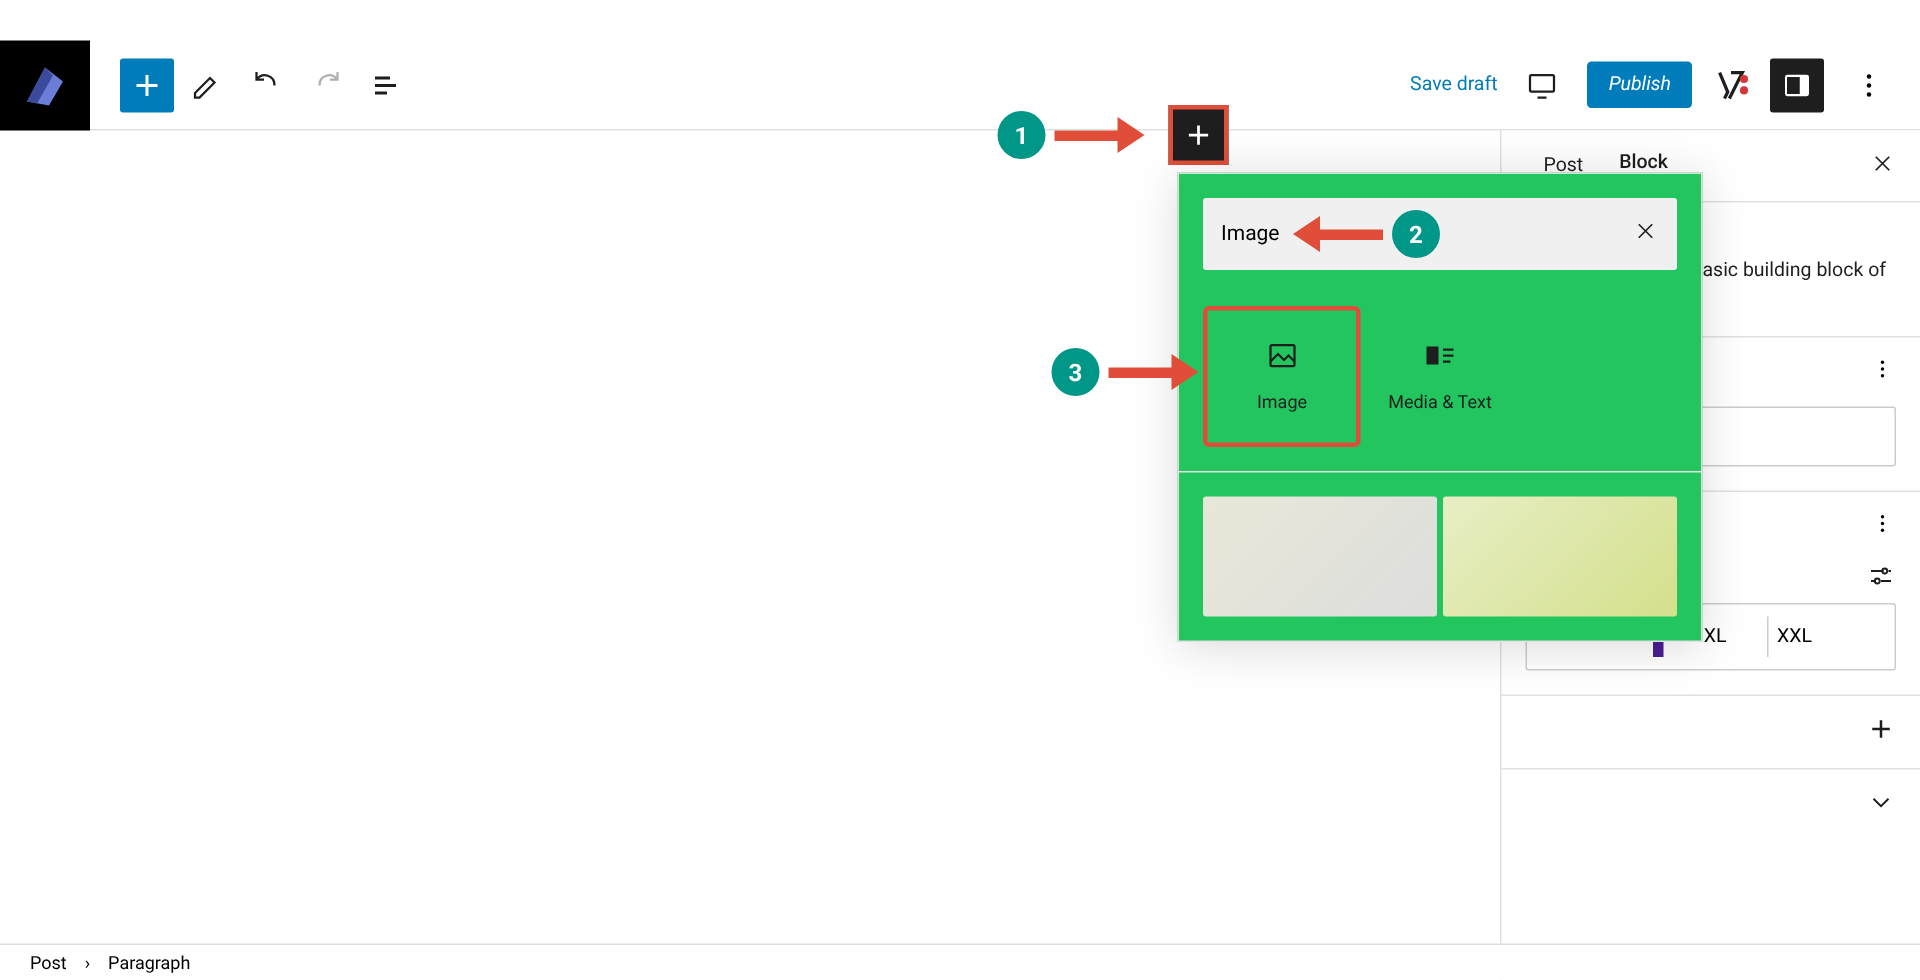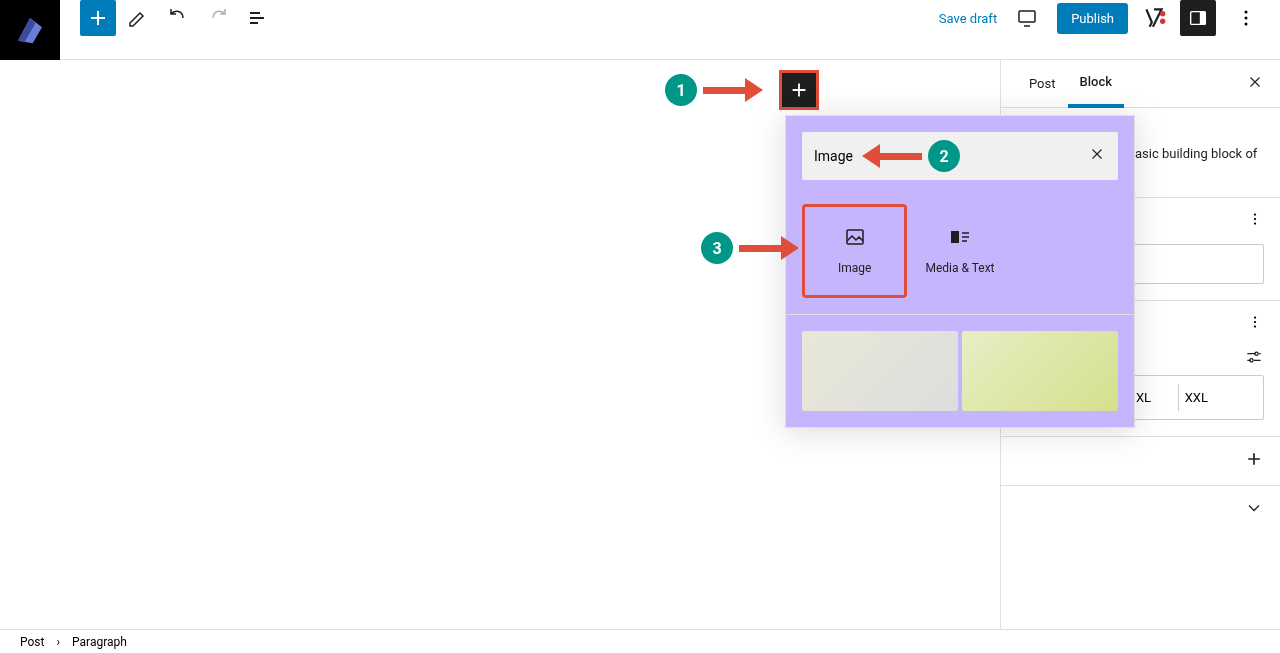--- a/index.html
+++ b/index.html
@@ -1,45 +1,45 @@
 <!DOCTYPE html>
 <html><head>
 <meta charset="utf-8">
 <style>
 * { margin: 0; padding: 0; box-sizing: border-box; font-family: -apple-system, BlinkMacSystemFont, "Segoe UI", Roboto, sans-serif; }
 body { background: #fff; width: 1280px; height: 653px; overflow: hidden; position: relative; }
 
-.top-toolbar { height: 60px; border-bottom: 1px solid #e0e0e0; display: flex; align-items: flex-start; padding: 0 8px 0 0; }
+.top-toolbar { height: 60px; border-bottom: 1px solid #e0e0e0; display: flex; align-items: center; padding: 0 8px 0 0; margin-top: 27px; }
 .logo-box { width: 60px; height: 60px; background: #000; display: flex; align-items: center; justify-content: center; }
 .toolbar-left { display: flex; align-items: center; gap: 4px; padding-left: 20px; }
 .tb-btn { width: 36px; height: 36px; border: none; background: transparent; display: flex; align-items: center; justify-content: center; border-radius: 2px; cursor: pointer; }
 .tb-btn.primary { background: #007cba; color: #fff; }
 .tb-btn svg { width: 24px; height: 24px; }
 .toolbar-right { margin-left: auto; display: flex; align-items: center; gap: 12px; padding-right: 8px; }
 .save-draft { color: #007cba; font-size: 13px; cursor: pointer; }
-.publish-btn { background: #007cba; color: #fff; border: none; padding: 8px 14px; border-radius: 3px; font-size: 13px; cursor: pointer; }
+.publish-btn { background: #007cba; color: #fff; border: none; padding: 8px 14px; border-radius: 3px; font-size: 13px; cursor: pointer; font-style: italic; }
 .yoast-icon { width: 28px; height: 28px; display: flex; align-items: center; justify-content: center; }
 .settings-box { width: 36px; height: 36px; background: #1e1e1e; border-radius: 2px; display: flex; align-items: center; justify-content: center; }
 
 .main-area { display: flex; height: 570px; }
 .canvas { flex: 1; position: relative; }
 .sidebar { width: 280px; border-left: 1px solid #e0e0e0; background: #fff; }
 
 .sidebar-tabs { display: flex; align-items: center; border-bottom: 1px solid #e0e0e0; height: 48px; padding: 0 16px; }
 .tab { font-size: 13px; padding: 0 12px; height: 48px; display: flex; align-items: center; cursor: pointer; color: #1e1e1e; }
 .tab.active { border-bottom: 4px solid #007cba; font-weight: 500; }
 .close-x { margin-left: auto; cursor: pointer; }
 
 .para-block { padding: 16px; display: flex; gap: 12px; }
 .para-title { font-weight: 500; font-size: 13px; }
 .para-desc { font-size: 13px; color: #1e1e1e; margin-top: 6px; line-height: 1.4; }
 
 .add-button { position: absolute; left: 779px; top: 70px; width: 40px; height: 40px; background: #1e1e1e; border: 3px solid #e04e39; display: flex; align-items: center; justify-content: center; cursor: pointer; }
 
-.inserter-popup { position: absolute; left: 785px; top: 115px; width: 350px; background: #c4b5fd; border: 1px solid #e0e0e0; box-shadow: 0 3px 30px rgba(0,0,0,0.15); }
+.inserter-popup { position: absolute; left: 785px; top: 115px; width: 350px; background: #22c55e; border: 1px solid #e0e0e0; box-shadow: 0 3px 30px rgba(0,0,0,0.15); }
 .search-row { margin: 16px; background: #f0f0f0; border-radius: 2px; display: flex; align-items: center; height: 48px; padding: 0 12px; }
 .search-input { flex: 1; border: none; background: transparent; font-size: 14px; outline: none; }
 .block-grid { display: grid; grid-template-columns: repeat(3, 1fr); gap: 0; padding: 8px 16px 16px; }
 .block-item { display: flex; flex-direction: column; align-items: center; justify-content: center; padding: 18px 8px; cursor: pointer; text-align: center; }
 .block-item.highlighted { border: 3px solid #e04e39; border-radius: 4px; }
 .block-item svg { width: 24px; height: 24px; margin-bottom: 12px; }
 .block-label { font-size: 12px; color: #1e1e1e; line-height: 1.3; }
 .patterns { display: flex; gap: 4px; padding: 16px; border-top: 1px solid #e0e0e0; }
 .pattern-box { flex: 1; height: 80px; background: linear-gradient(135deg, #e8e8d8, #ddd); border-radius: 2px; }
 .pattern-box.green { background: linear-gradient(135deg, #e8eec5, #d4e08c); }

